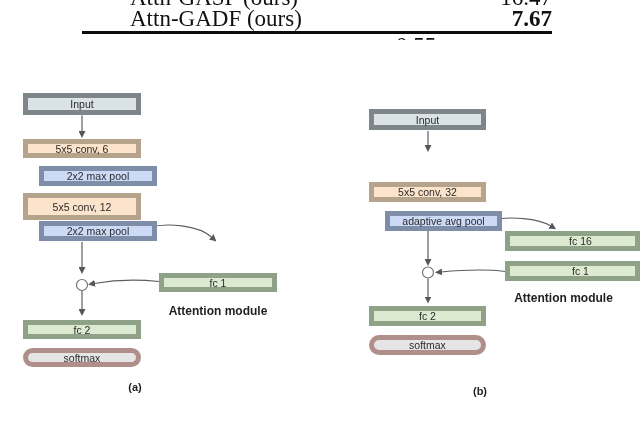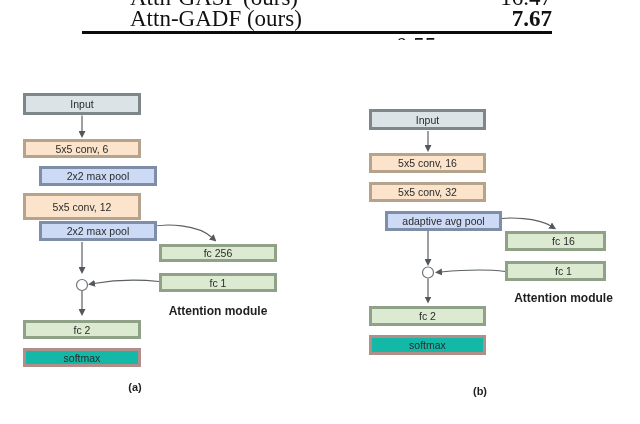--- a/index.html
+++ b/index.html
@@ -11,30 +11,30 @@
   .trow{position:absolute;left:0;width:640px;height:26px;line-height:1;font-size:23px;}
   .trow1{top:-14px;}
   .trow2{top:7px;padding-left:36px;}
   .t-name{position:absolute;left:130px;white-space:nowrap;}
   .t-v1{position:absolute;left:376px;width:80px;text-align:center;margin-top:48px;}
   .t-v2{position:absolute;left:466px;width:86px;text-align:right;}
   .trow2 .t-v1,.trow2 .t-v2{font-weight:bold;}
   .rule{position:absolute;left:82px;top:31px;width:470px;height:3px;background:#0c0c0c;}
   
   .node{position:absolute;box-sizing:border-box;display:flex;align-items:center;justify-content:center;
-        font-size:10.5px;color:#2b2b2b;border:3px solid #d946ef;white-space:nowrap;}
+        font-size:10.5px;color:#2b2b2b;border:5px solid #d946ef;white-space:nowrap;}
   .a-col{left:23px;width:118px;}
   .b-col{left:369px;width:117px;}
   .a-att{left:159px;width:118px;}
-  .b-att{left:505px;width:101px;padding-left:16px;}
+  .b-att{left:505px;width:135px;padding-left:16px;}
   .fill-input{background:#dbe3e7;border-color:#7d8689;}
   .fill-conv{background:#fbe4cb;border-color:#b5a38b;}
   .fill-pool{background:#ccdaf5;border-color:#7e8ea8;margin-left:16px;}
   .fill-fc{background:#dcead2;border-color:#8fa287;}
-  .fill-soft{background:#14b8a6;border-color:#b08f8b;}
+  .fill-soft{background:#e5e5e5;border-color:#b08f8b;border-radius:10px;}
   .att-label{position:absolute;font-size:12px;font-weight:bold;color:#1f1f1f;text-align:center;}
   .cap{position:absolute;font-size:11px;font-weight:bold;color:#1f1f1f;text-align:center;width:30px;}
   .arrows{position:absolute;left:0;top:0;width:640px;height:424px;pointer-events:none;}
 </style>
 </head>
 <body>
 
 <div class="canvas">
 
   <div class="table-region">
@@ -71,29 +71,27 @@
     </g>
     <circle cx="82" cy="285" r="5.5" fill="#ffffff" stroke="#6d7377" stroke-width="1.2"></circle>
     <circle cx="428" cy="272.5" r="5.5" fill="#ffffff" stroke="#6d7377" stroke-width="1.2"></circle>
   </svg>
 
   <div class="node a-col fill-input" style="top:93px;height:22px">Input</div>
   <div class="node a-col fill-conv" style="top:139px;height:19px">5x5 conv, 6</div>
   <div class="node a-col fill-pool" style="top:166px;height:20px">2x2 max pool</div>
   <div class="node a-col fill-conv" style="top:193px;height:27px">5x5 conv, 12</div>
   <div class="node a-col fill-pool" style="top:221px;height:20px">2x2 max pool</div>
-  <div class="node a-att fill-fc" style="top:244px;height:18px">fc 256</div>
   <div class="node a-att fill-fc" style="top:273px;height:19px">fc 1</div>
   <div class="att-label" style="left:159px;width:118px;top:304px">Attention module</div>
   <div class="node a-col fill-fc" style="top:320px;height:19px">fc 2</div>
   <div class="node a-col fill-soft" style="top:348px;height:19px">softmax</div>
   <div class="cap" style="left:120px;top:381px">(a)</div>
 
   <div class="node b-col fill-input" style="top:109px;height:21px">Input</div>
-  <div class="node b-col fill-conv" style="top:153px;height:20px">5x5 conv, 16</div>
   <div class="node b-col fill-conv" style="top:182px;height:20px">5x5 conv, 32</div>
   <div class="node b-col fill-pool" style="top:211px;height:20px">adaptive avg pool</div>
   <div class="node b-att fill-fc" style="top:231px;height:20px">fc 16</div>
   <div class="node b-att fill-fc" style="top:261px;height:20px">fc 1</div>
   <div class="att-label" style="left:505px;width:117px;top:291px">Attention module</div>
   <div class="node b-col fill-fc" style="top:306px;height:20px">fc 2</div>
   <div class="node b-col fill-soft" style="top:335px;height:20px">softmax</div>
   <div class="cap" style="left:465px;top:385px">(b)</div>
 
 </div>

